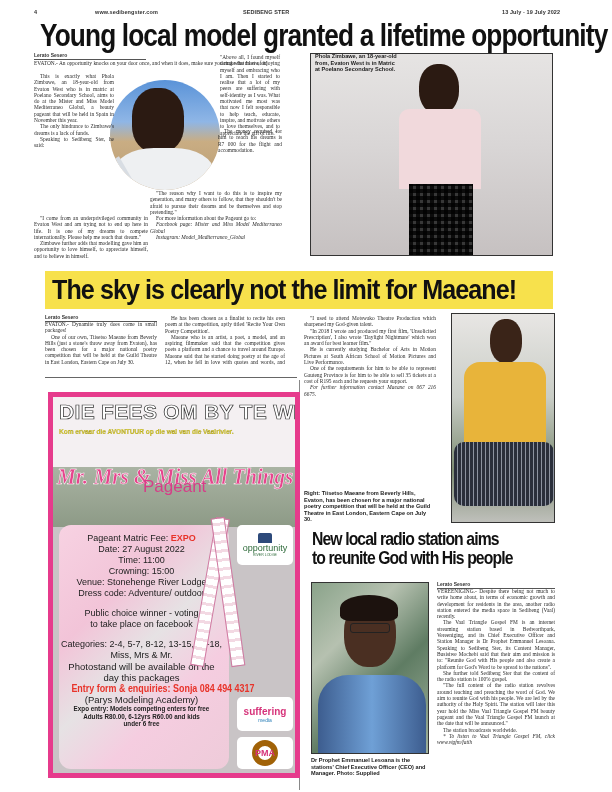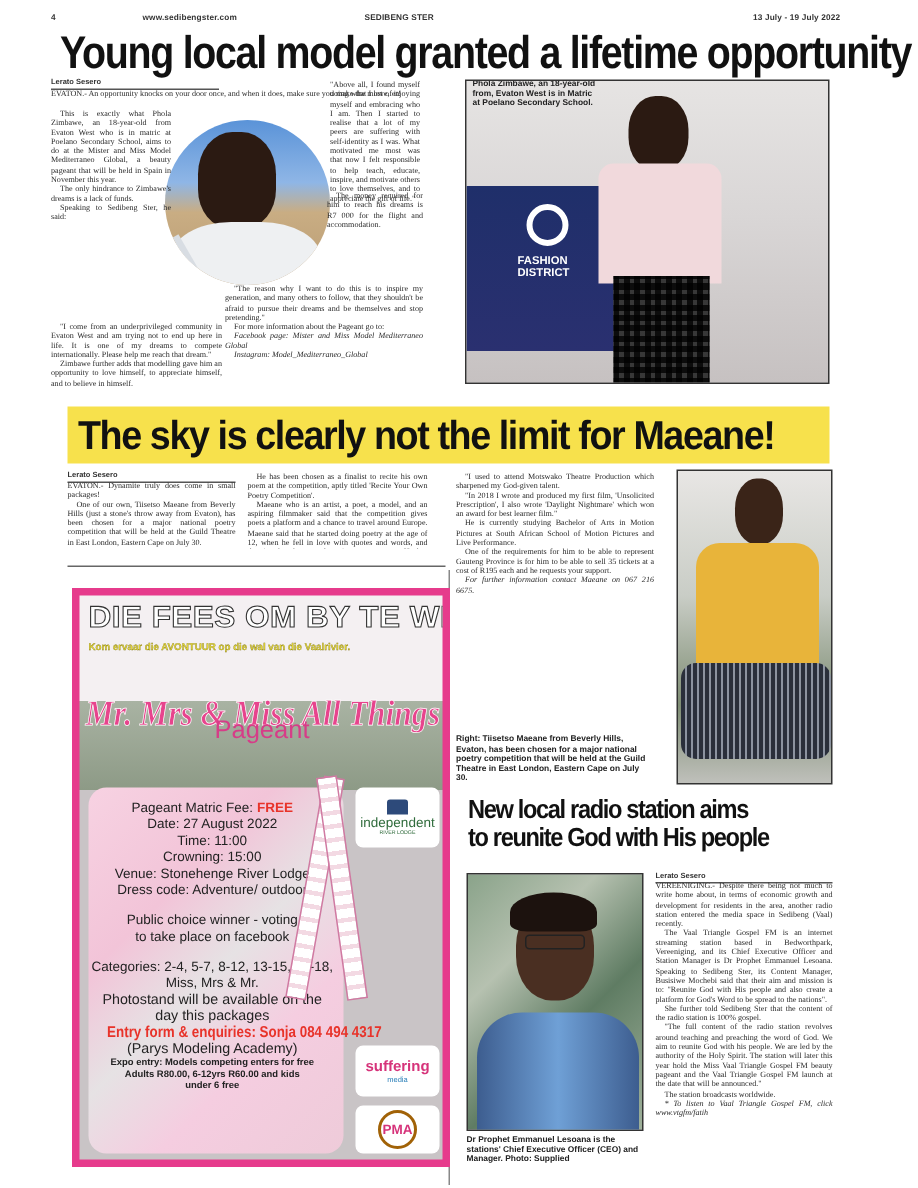--- a/index.html
+++ b/index.html
@@ -68,24 +68,20 @@
   <p>The money required for him to reach his dreams is R7 000 for the flight and accommodation.</p>
 </div>
 <div class="abs body-text" style="left:150px; top:190px; width:132px;">
   <p>"The reason why I want to do this is to inspire my generation, and many others to follow, that they shouldn't be afraid to pursue their dreams and be themselves and stop pretending."</p>
   <p>For more information about the Pageant go to:</p>
   <p style="font-style:italic;">Facebook page: Mister and Miss Model Mediterraneo Global</p>
   <p style="font-style:italic;">Instagram: Model_Mediterraneo_Global</p>
 </div>
 
 <div class="abs photo" style="left:310px; top:53px; width:243px; height:203px; background:linear-gradient(#e6e4e3 0%, #d9d6d6 45%, #c6c1c1 100%);">
-  <div style="position:absolute; left:0; top:70px; width:110px; height:110px; background:linear-gradient(#1f2f6a,#2a3070);">
-    <div style="position:absolute; left:40px; top:12px; width:28px; height:28px; border-radius:50%; border:4px solid #fff;"></div>
-    <div style="position:absolute; left:34px; top:46px; font-family:'Liberation Sans',sans-serif; font-weight:bold; color:#fff; font-size:7.5px; line-height:8px; width:50px;">FASHION DISTRICT</div>
-  </div>
   <div style="position:absolute; left:108px; top:10px; width:40px; height:50px; border-radius:45%; background:#2b1a12;"></div>
   <div style="position:absolute; left:88px; top:55px; width:82px; height:80px; background:#f1d9dc; border-radius:10px 10px 0 0;"></div>
   <div style="position:absolute; left:98px; top:130px; width:64px; height:72px; background:repeating-linear-gradient(90deg,#1a1a1a 0 4px,#777 4px 7px), repeating-linear-gradient(0deg,#1a1a1a 0 4px,#777 4px 7px); background-blend-mode:multiply;"></div>
   <div style="position:absolute; left:4px; top:-1px; width:86px;" class="caption">Phola Zimbawe, an 18-year-old from, Evaton West is in Matric at Poelano Secondary School.</div>
 </div>
 
 <div class="abs banner" style="left:45px; top:271px; width:508px; height:38px;">
   <div class="h1" style="position:absolute; left:7px; top:4px; font-size:27px; transform:scaleX(0.93);">The sky is clearly not the limit for Maeane!</div>
 </div>
 
@@ -119,21 +115,21 @@
 
 <div class="abs ad" style="left:48px; top:392px; width:252px; height:386px;">
   <div class="abs ad-inner" style="left:5px; top:5px; width:242px; height:376px;">
     <div class="abs ad-title" style="left:6px; top:4px; transform:scaleX(1.05); transform-origin:left;">DIE FEES OM BY TE WEES!</div>
     <div class="abs ad-sub" style="left:6px; top:31px;">Kom ervaar die AVONTUUR op die wal van die Vaalrivier.</div>
     <div class="abs ad-script" style="left:4px; top:66px; transform:scaleX(0.88); transform-origin:left;">Mr. Mrs &amp; Miss All Things 2022</div>
     <div class="abs ad-pageant" style="left:90px; top:80px;">Pageant</div>
 
     <div class="abs ad-panel" style="left:6px; top:128px; width:170px; height:244px; background:linear-gradient(135deg,#f7d2e2 0%,#f2c4d8 30%,#e6e2e4 50%,#f5cde0 70%,#eecbd9 100%);"></div>
     <div class="abs" style="left:6px; top:136px; width:165px;">
-      <div class="ad-line"><span>Pageant Matric Fee:</span> <span class="ad-free">FREE</span></div>
+      <div class="ad-line"><span>Pageant Matric Fee:</span> <span class="ad-free">EXPO</span></div>
       <div class="ad-line">Date: 27 August 2022</div>
       <div class="ad-line">Time: 11:00</div>
       <div class="ad-line">Crowning: 15:00</div>
       <div class="ad-line">Venue: Stonehenge River Lodge</div>
       <div class="ad-line">Dress code: Adventure/ outdoor</div>
       <div style="height:9px;"></div>
       <div class="ad-line">Public choice winner - voting</div>
       <div class="ad-line">to take place on facebook</div>
       <div style="height:9px;"></div>
       <div class="ad-line">Categories: 2-4, 5-7, 8-12, 13-15, 16-18,</div>
@@ -145,29 +141,29 @@
       <div class="ad-line" style="font-size:6.3px; line-height:7.6px; font-weight:bold;">Expo entry: Models competing enters for free</div>
       <div class="ad-line" style="font-size:6.3px; line-height:7.6px; font-weight:bold;">Adults R80.00, 6-12yrs R60.00 and kids</div>
       <div class="ad-line" style="font-size:6.3px; line-height:7.6px; font-weight:bold;">under 6 free</div>
     </div>
 
     <div class="abs" style="left:150px; top:120px; width:14px; height:150px; background:repeating-linear-gradient(0deg,#fff 0 6px,#f3d9e3 6px 9px); transform:rotate(10deg); border:1px solid #d07aa2;"></div>
     <div class="abs" style="left:168px; top:120px; width:14px; height:150px; background:repeating-linear-gradient(0deg,#fff 0 6px,#f3d9e3 6px 9px); transform:rotate(-8deg); border:1px solid #d07aa2;"></div>
 
     <div class="abs logo-box" style="left:184px; top:128px; width:56px; height:40px;">
       <div style="width:14px; height:10px; background:#2d4a7a; border-radius:2px 2px 0 0;"></div>
-      <div style="font-size:9px; color:#2f6b3b;">independent</div>
+      <div style="font-size:9px; color:#2f6b3b;">opportunity</div>
       <div style="font-size:3.5px; color:#2f6b3b;">RIVER LODGE</div>
     </div>
     <div class="abs logo-box" style="left:184px; top:300px; width:56px; height:34px;">
       <div style="font-size:10px; font-weight:bold; color:#d6337a;">suffering</div>
       <div style="font-size:5px; color:#2a7fb8;">media</div>
     </div>
     <div class="abs logo-box" style="left:184px; top:340px; width:56px; height:32px;">
-      <div style="width:26px; height:26px; border-radius:50%; border:2px solid #a16207; display:flex; align-items:center; justify-content:center; font-size:9px; font-weight:bold; color:#d6337a;">PMA</div>
+      <div style="width:26px; height:26px; border-radius:50%; border:6px solid #a16207; display:flex; align-items:center; justify-content:center; font-size:9px; font-weight:bold; color:#d6337a;">PMA</div>
     </div>
   </div>
 </div>
 
 <div class="abs h1" style="left:312px; top:530px; font-size:17.5px; line-height:19px; transform:scaleX(0.9);">
   <div>New local radio station aims</div>
   <div>to reunite God with His people</div>
 </div>
 
 <div class="abs photo" style="left:311px; top:582px; width:118px; height:172px; background:linear-gradient(135deg,#8aa38a 0%,#b6c1b0 30%,#5f7c63 60%,#9fb19b 100%);">

